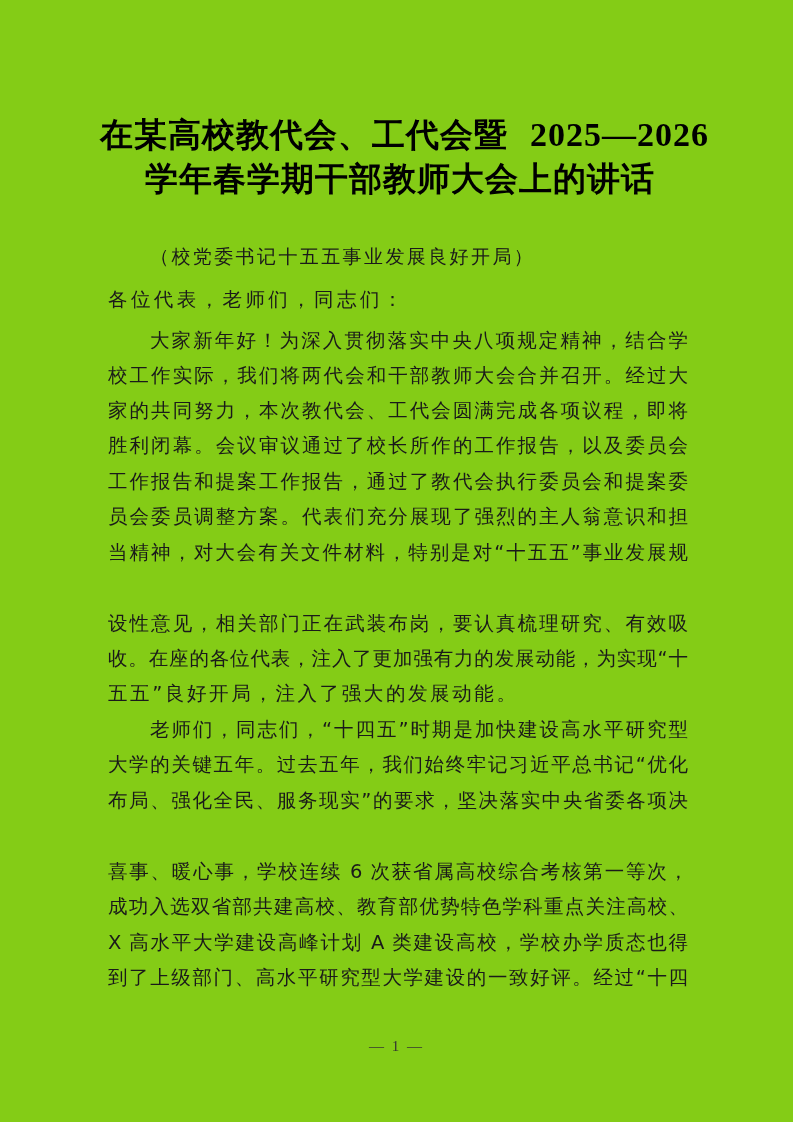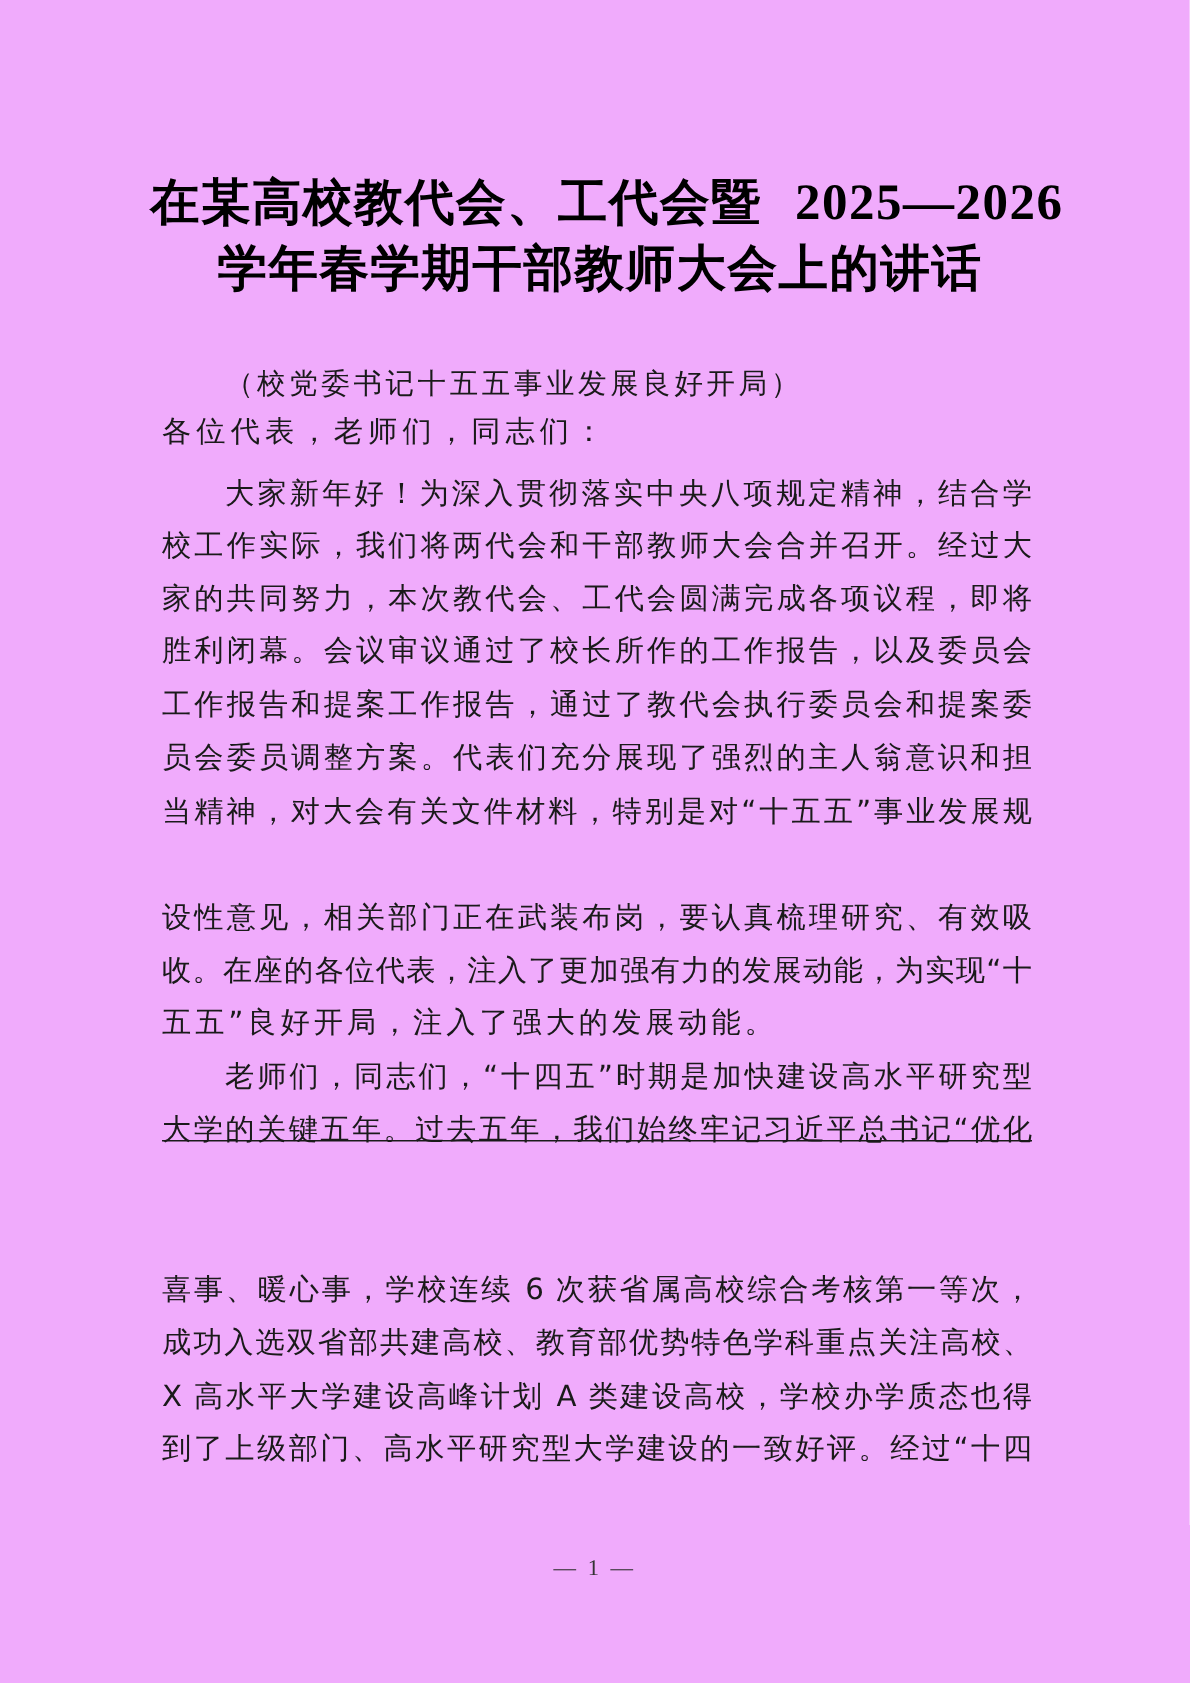--- a/index.html
+++ b/index.html
@@ -11,21 +11,21 @@
     width: 793px;
     height: 1122px;
     position: relative;
     overflow: hidden;
     color: #111111;
   }
   .page {
     position: absolute;
     left: 0; top: 0;
     width: 793px; height: 1122px;
-    background: #f0abfc;
+    background: #84cc16;
   }
   .title {
     position: absolute;
     left: 100px;
     width: 600px;
     text-align: center;
     font-family: "DejaVu Serif", "Liberation Serif", serif;
     font-weight: bold;
     font-size: 33px;
     line-height: 44px;
@@ -45,20 +45,21 @@
     position: absolute;
     left: 108px;
     width: 580px;
     font-family: "DejaVu Sans", "Liberation Sans", sans-serif;
     font-size: 19.5px;
     line-height: 35px;
     height: 35px;
     color: #1a1a1a;
     white-space: nowrap;
     letter-spacing: 3.1px;
+    margin-top: 12px;
   }
   .line.justify {
     text-align: justify;
     text-align-last: justify;
     letter-spacing: 0;
   }
   .line.indent { left: 150px; width: 538px; }
   .subtitle {
     position: absolute;
     left: 150px;
@@ -102,20 +103,21 @@
   <div class="line justify" style="top:381px;">家的共同努力，本次教代会、工代会圆满完成各项议程，即将</div>
   <div class="line justify" style="top:416px;">胜利闭幕。会议审议通过了校长所作的工作报告，以及委员会</div>
   <div class="line justify" style="top:452px;">工作报告和提案工作报告，通过了教代会执行委员会和提案委</div>
   <div class="line justify" style="top:487px;">员会委员调整方案。代表们充分展现了强烈的主人翁意识和担</div>
   <div class="line justify" style="top:523px;">当精神，对大会有关文件材料，特别是对“十五五”事业发展规</div>
   <div class="line justify" style="top:594px;">设性意见，相关部门正在武装布岗，要认真梳理研究、有效吸</div>
   <div class="line justify" style="top:629px;">收。在座的各位代表，注入了更加强有力的发展动能，为实现“十</div>
   <div class="line indent justify" style="top:700px;">老师们，同志们，“十四五”时期是加快建设高水平研究型</div>
 
   <div class="line" style="top:664px; letter-spacing:2.6px;">五五”良好开局，注入了强大的发展动能。</div>
-  <div class="line justify" style="top:735px;text-decoration:underline;">大学的关键五年。过去五年，我们始终牢记习近平总书记“优化</div>
+  <div class="line justify" style="top:735px;">大学的关键五年。过去五年，我们始终牢记习近平总书记“优化</div>
+  <div class="line justify" style="top:771px;">布局、强化全民、服务现实”的要求，坚决落实中央省委各项决</div>
   <div class="line justify" style="top:842px;">喜事、暖心事，学校连续 6 次获省属高校综合考核第一等次，</div>
   <div class="line justify" style="top:877px;">成功入选双省部共建高校、教育部优势特色学科重点关注高校、</div>
   <div class="line justify" style="top:913px;">X 高水平大学建设高峰计划 A 类建设高校，学校办学质态也得</div>
   <div class="line justify" style="top:948px;">到了上级部门、高水平研究型大学建设的一致好评。经过“十四</div>
 
   <div class="footer">— 1 —</div>
 </div>
 
 </body></html>

